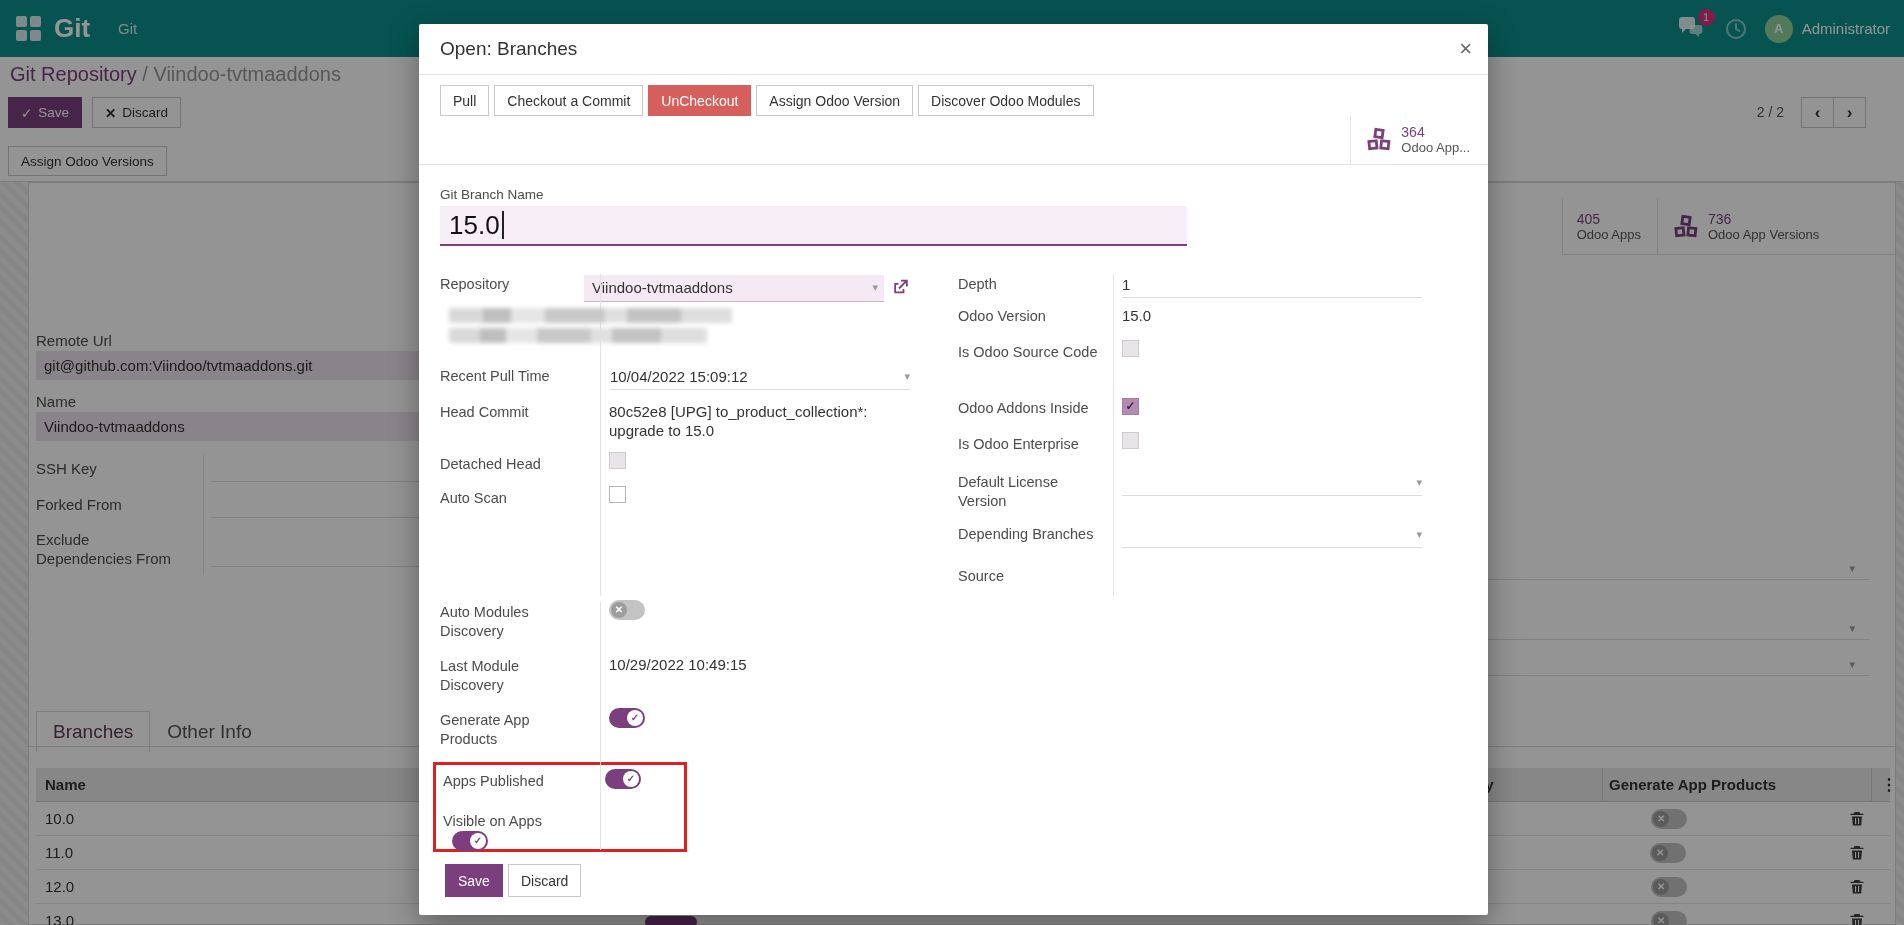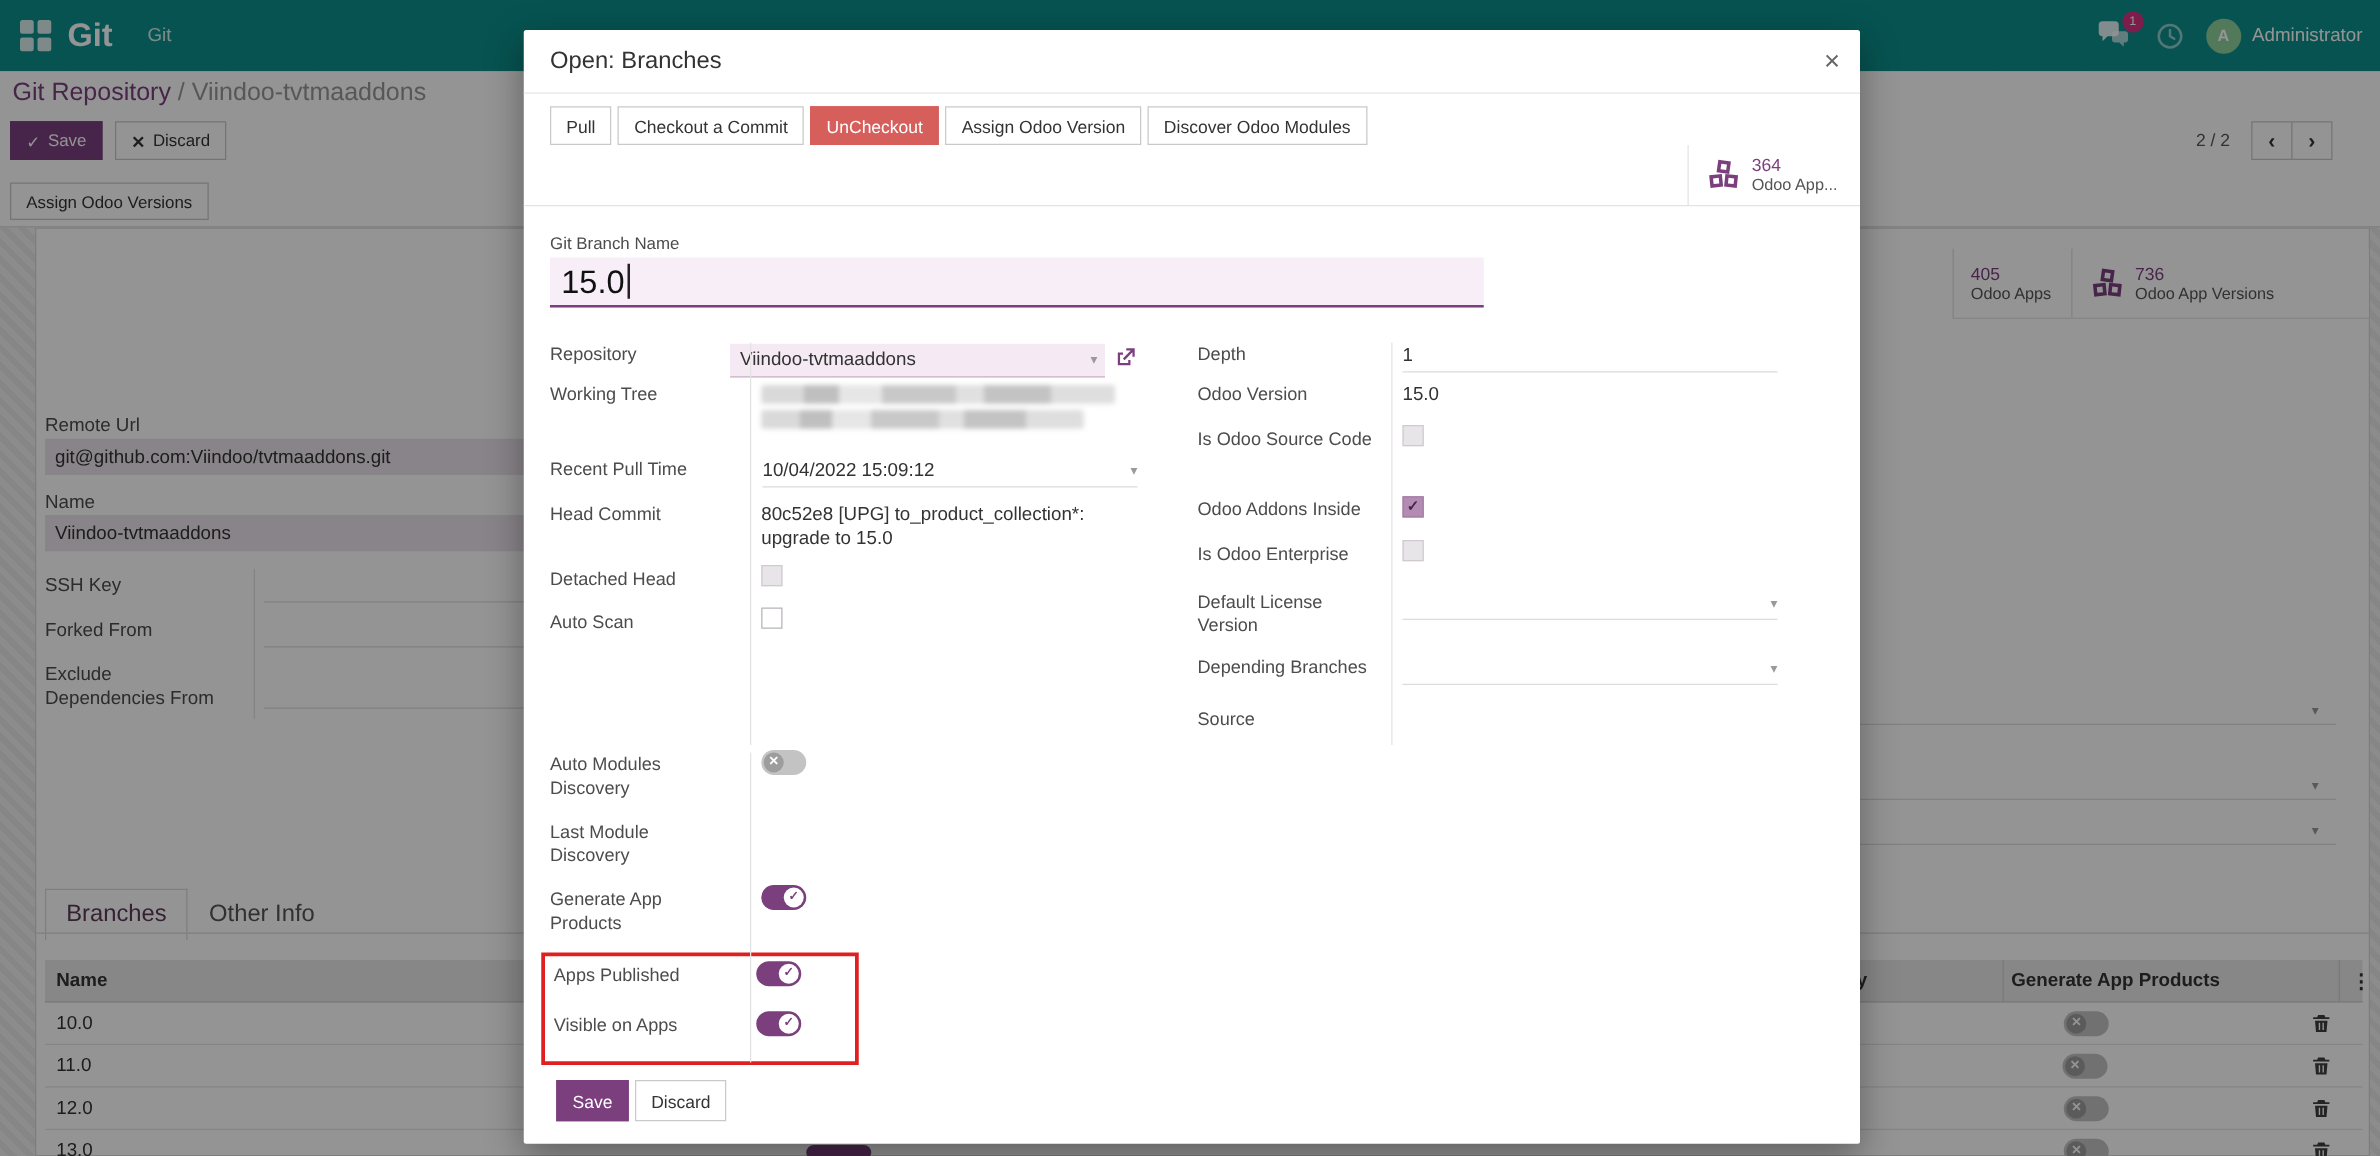--- a/index.html
+++ b/index.html
@@ -344,21 +344,20 @@
               <svg width="18" height="18" viewBox="0 0 16 16">
                   <g fill="#7b3f7e">
                     <path d="M2 4.5v9h9V9.8H9.4v2.1H3.6V6.1h2.1V4.5H2z"></path>
                     <path d="M8 1.5v1.6h3.2L5.6 8.7l1.2 1.2 5.6-5.6v3.2h1.6V1.5H8z"></path>
                   </g>
                 </svg>
             </span>
           </div>
         </div>
         <div class="frow" style="height:56px;">
-          <div class="lab">Working Tree</div>
           <div class="fld blurbars">
             <div class="blurbar"></div>
               <div class="blurbar" style="width:258px;"></div>
           </div>
         </div>
         <div class="frow" style="height:36px;margin-top:4px;gap:16px;">
           <div class="lab">Recent Pull Time</div>
           <div class="fld">
             <div class="fld-line">
               <span>10/04/2022 15:09:12</span>
@@ -431,31 +430,32 @@
       </div>
     </div>
 
     <div class="fgroup g-left group2">
       <div class="frow" style="height:54px;">
         <div class="lab">Auto Modules Discovery</div>
         <div class="fld"><span class="toggle off"><span class="knob">✕</span></span></div>
       </div>
       <div class="frow" style="height:54px;">
         <div class="lab">Last Module Discovery</div>
+        <div class="fld" style="padding-top:2px;">10/29/2022 10:49:15</div>
       </div>
       <div class="frow" style="height:54px;">
         <div class="lab">Generate App Products</div>
         <div class="fld"><span class="toggle on"><span class="knob">✓</span></span></div>
       </div>
       <div class="hl-box">
         <div class="frow" style="height:40px;">
           <div class="lab" style="width:153px;">Apps Published</div>
           <div class="fld"><span class="toggle on"><span class="knob">✓</span></span></div>
         </div>
-        <div class="frow" style="height:34px;">
+        <div class="frow" style="height:34px;flex-direction:column;">
           <div class="lab" style="width:153px;">Visible on Apps</div>
           <div class="fld"><span class="toggle on"><span class="knob">✓</span></span></div>
         </div>
       </div>
     </div>
 
     <div class="m-footer" style="margin-left:-21px;padding-left:26px;">
       <button class="btn btn-primary">Save</button>
       <button class="btn">Discard</button>
     </div>

